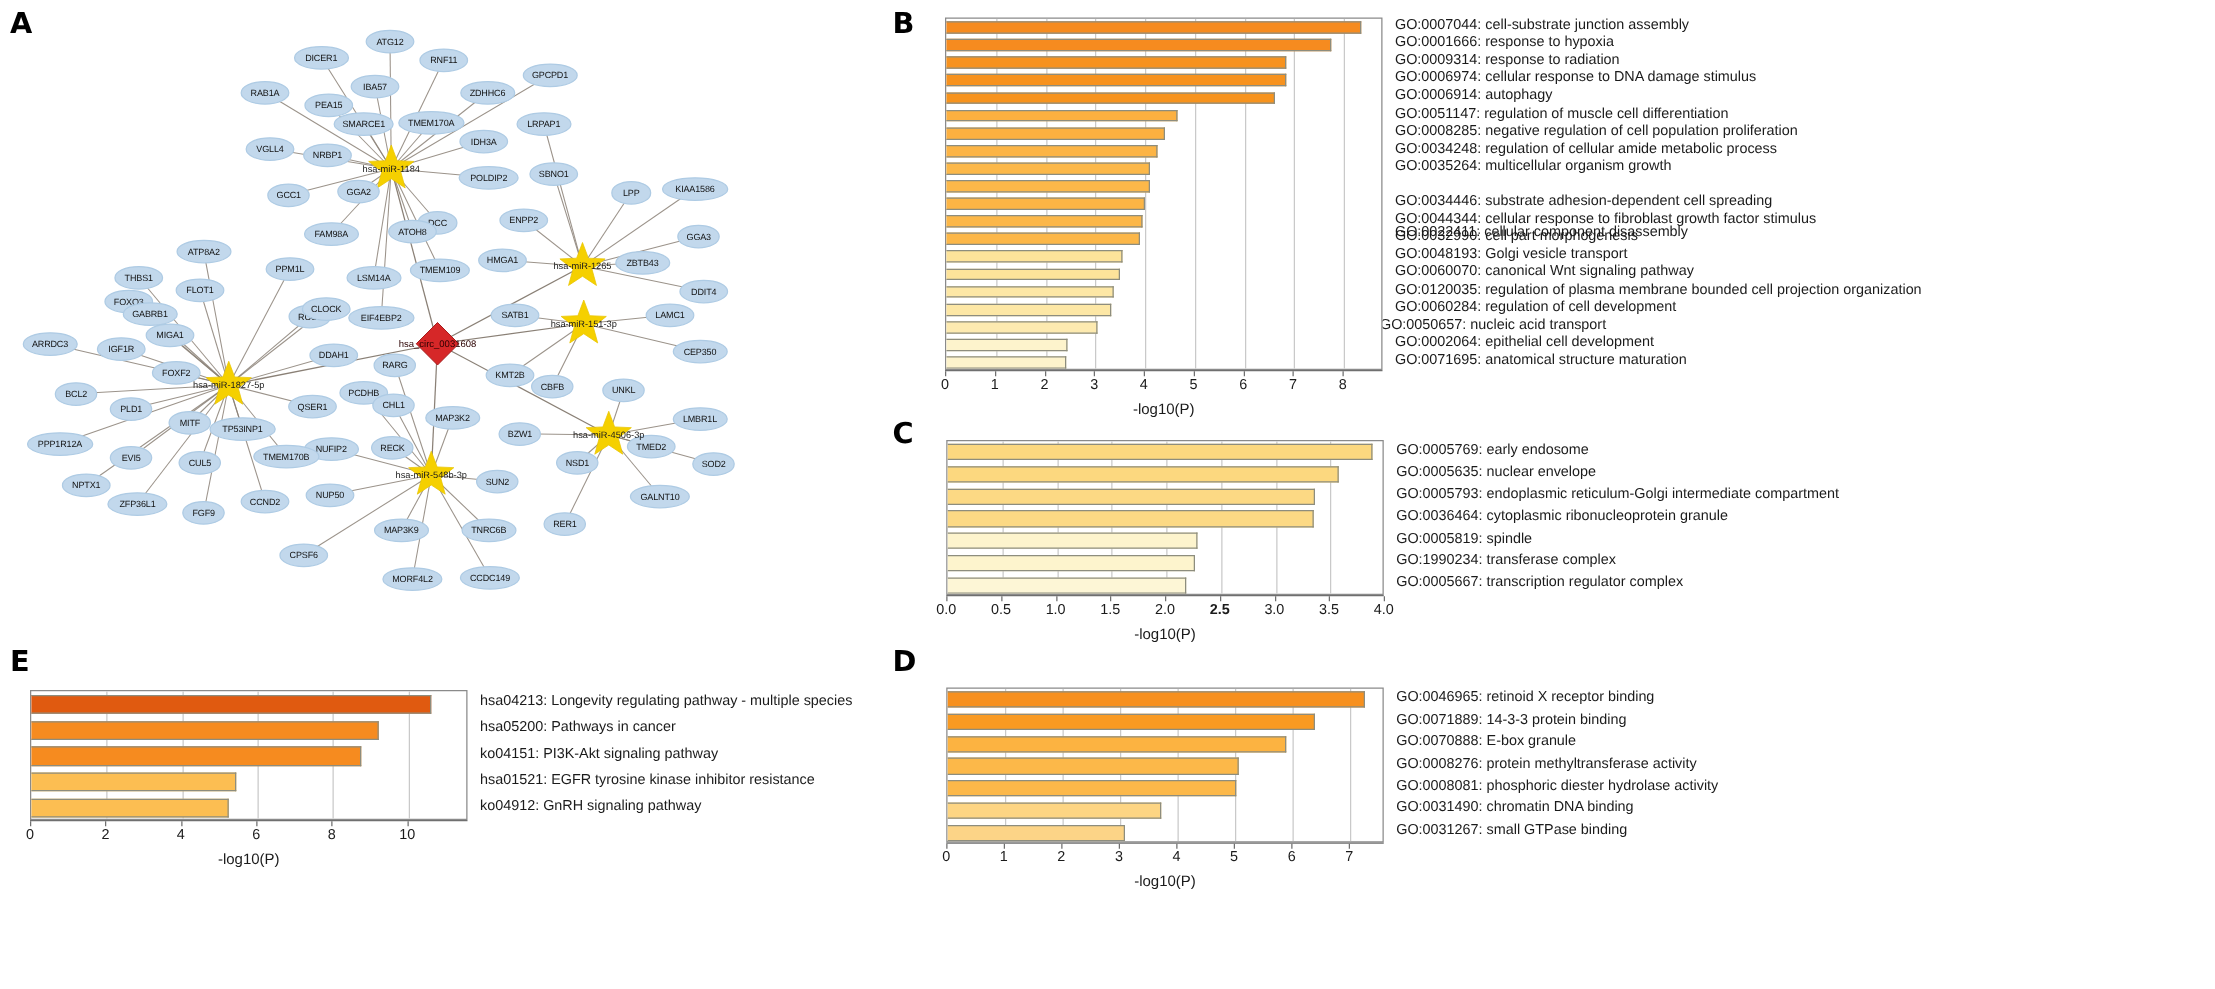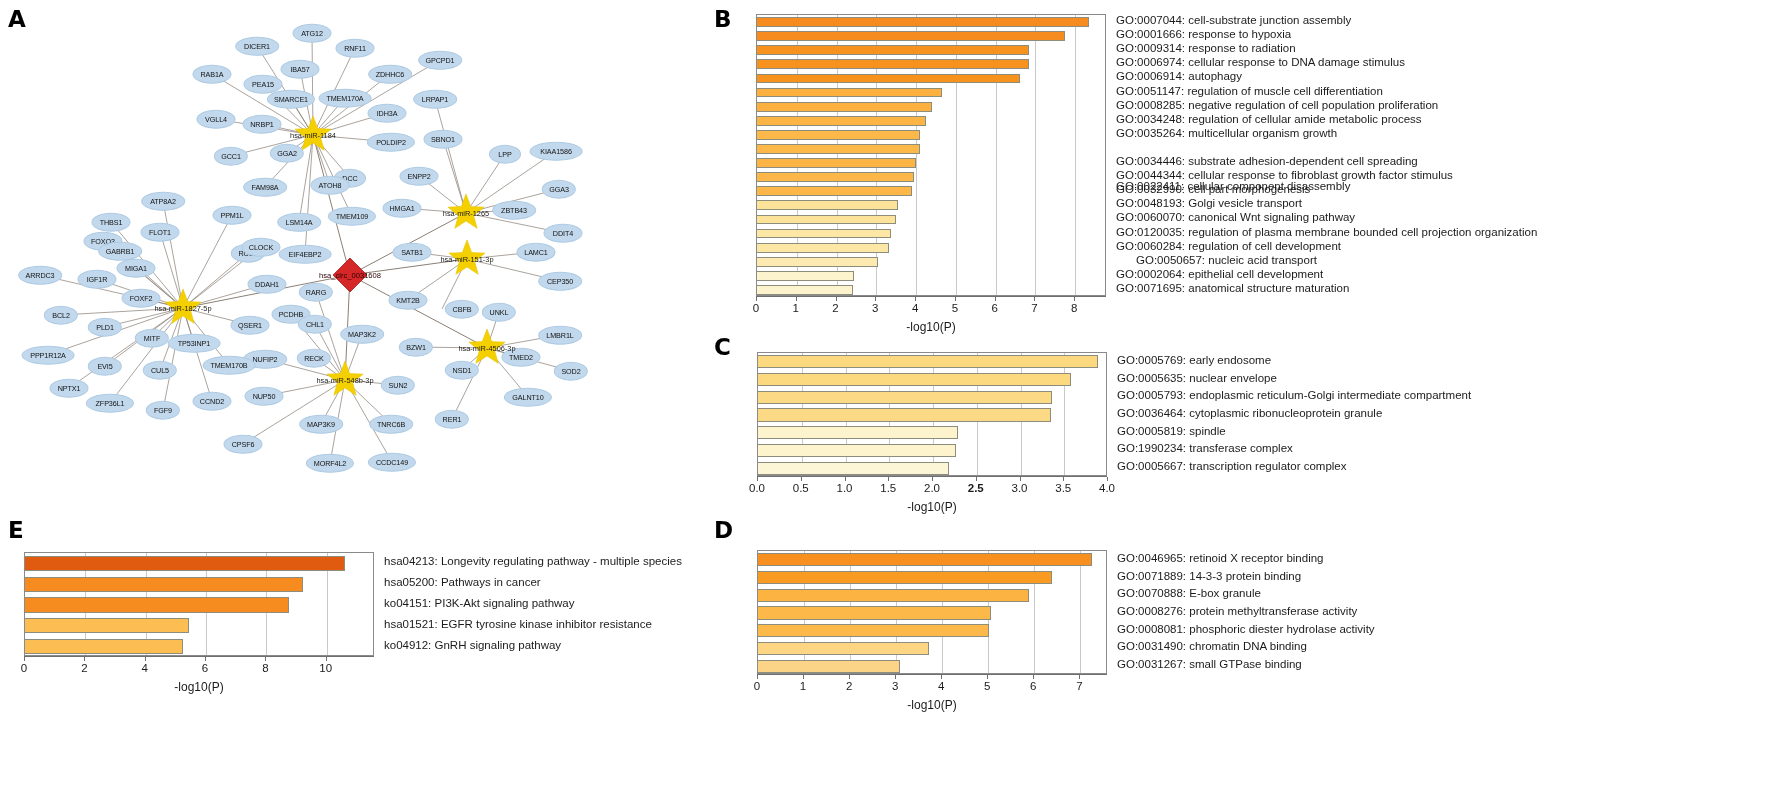--- a/index.html
+++ b/index.html
@@ -202,21 +202,21 @@
       <div class="node-gene" style="left: 267px; top: 284px; width: 37px; height: 16.5px;">DDAH1</div>
       <div class="node-gene" style="left: 560px; top: 281px; width: 41.6px; height: 16.5px;">CEP350</div>
       <div class="node-gene" style="left: 141px; top: 298px; width: 37px; height: 16.5px;">FOXF2</div>
       <div class="node-gene" style="left: 316px; top: 292px; width: 32.4px; height: 16.5px;">RARG</div>
       <div class="node-gene" style="left: 61px; top: 315px; width: 32.4px; height: 16.5px;">BCL2</div>
       <div class="node-gene" style="left: 105px; top: 327px; width: 32.4px; height: 16.5px;">PLD1</div>
       <div class="node-gene" style="left: 250px; top: 325px; width: 37px; height: 16.5px;">QSER1</div>
       <div class="node-gene" style="left: 291px; top: 314px; width: 37px; height: 16.5px;">PCDHB</div>
       <div class="node-gene" style="left: 315px; top: 324px; width: 32.4px; height: 16.5px;">CHL1</div>
       <div class="node-gene" style="left: 408px; top: 300px; width: 37px; height: 16.5px;">KMT2B</div>
-      <div class="node-gene" style="left: 462px; top: 309px; width: 32.4px; height: 16.5px;">CBFB</div>
+      <div class="node-gene" style="left: 442px; top: 309px; width: 32.4px; height: 16.5px;">CBFB</div>
       <div class="node-gene" style="left: 499px; top: 312px; width: 32.4px; height: 16.5px;">UNKL</div>
       <div class="node-gene" style="left: 560px; top: 335px; width: 41.6px; height: 16.5px;">LMBR1L</div>
       <div class="node-gene" style="left: 152px; top: 338px; width: 32.4px; height: 16.5px;">MITF</div>
       <div class="node-gene" style="left: 194px; top: 343px; width: 50.8px; height: 16.5px;">TP53INP1</div>
       <div class="node-gene" style="left: 362px; top: 334px; width: 41.6px; height: 16.5px;">MAP3K2</div>
       <div class="node-gene" style="left: 416px; top: 347px; width: 32.4px; height: 16.5px;">BZW1</div>
       <div class="node-gene" style="left: 48px; top: 355px; width: 50.8px; height: 16.5px;">PPP1R12A</div>
       <div class="node-gene" style="left: 265px; top: 359px; width: 41.6px; height: 16.5px;">NUFIP2</div>
       <div class="node-gene" style="left: 314px; top: 358px; width: 32.4px; height: 16.5px;">RECK</div>
       <div class="node-gene" style="left: 571px; top: 371px; width: 32.4px; height: 16.5px;">SOD2</div>
@@ -260,21 +260,21 @@
       <div class="bar-label" style="left: 1116px; top: 113.75px;">GO:0034248: regulation of cellular amide metabolic process</div>
       <div class="bar-label" style="left: 1116px; top: 127.85px;">GO:0035264: multicellular organism growth</div>
       <div class="bar-label" style="left: 1116px; top: 141.95px; margin-top: 39px;">GO:0022411: cellular component disassembly</div>
       <div class="bar-label" style="left: 1116px; top: 156.05px;">GO:0034446: substrate adhesion-dependent cell spreading</div>
       <div class="bar-label" style="left: 1116px; top: 170.15px;">GO:0044344: cellular response to fibroblast growth factor stimulus</div>
       <div class="bar-label" style="left: 1116px; top: 184.25px;">GO:0032990: cell part morphogenesis</div>
       <div class="bar-label" style="left: 1116px; top: 198.35px;">GO:0048193: Golgi vesicle transport</div>
       <div class="bar-label" style="left: 1116px; top: 212.45px;">GO:0060070: canonical Wnt signaling pathway</div>
       <div class="bar-label" style="left: 1116px; top: 226.55px;">GO:0120035: regulation of plasma membrane bounded cell projection organization</div>
       <div class="bar-label" style="left: 1116px; top: 240.65px;">GO:0060284: regulation of cell development</div>
-      <div class="bar-label" style="left: 1136px; top: 254.75px;">GO:0050657: nucleic acid transport</div>
+      <div class="bar-label" style="left: 1104px; top: 254.75px;">GO:0050657: nucleic acid transport</div>
       <div class="bar-label" style="left: 1116px; top: 268.85px;">GO:0002064: epithelial cell development</div>
       <div class="bar-label" style="left: 1116px; top: 282.95px;">GO:0071695: anatomical structure maturation</div>
       <div class="plot-area" style="left: 756px; top: 14px; width: 350px; height: 282px;">
         <div class="gridline" style="left: 39.7727px;"></div>
         <div class="gridline" style="left: 79.5455px;"></div>
         <div class="gridline" style="left: 119.318px;"></div>
         <div class="gridline" style="left: 159.091px;"></div>
         <div class="gridline" style="left: 198.864px;"></div>
         <div class="gridline" style="left: 238.636px;"></div>
         <div class="gridline" style="left: 278.409px;"></div>

